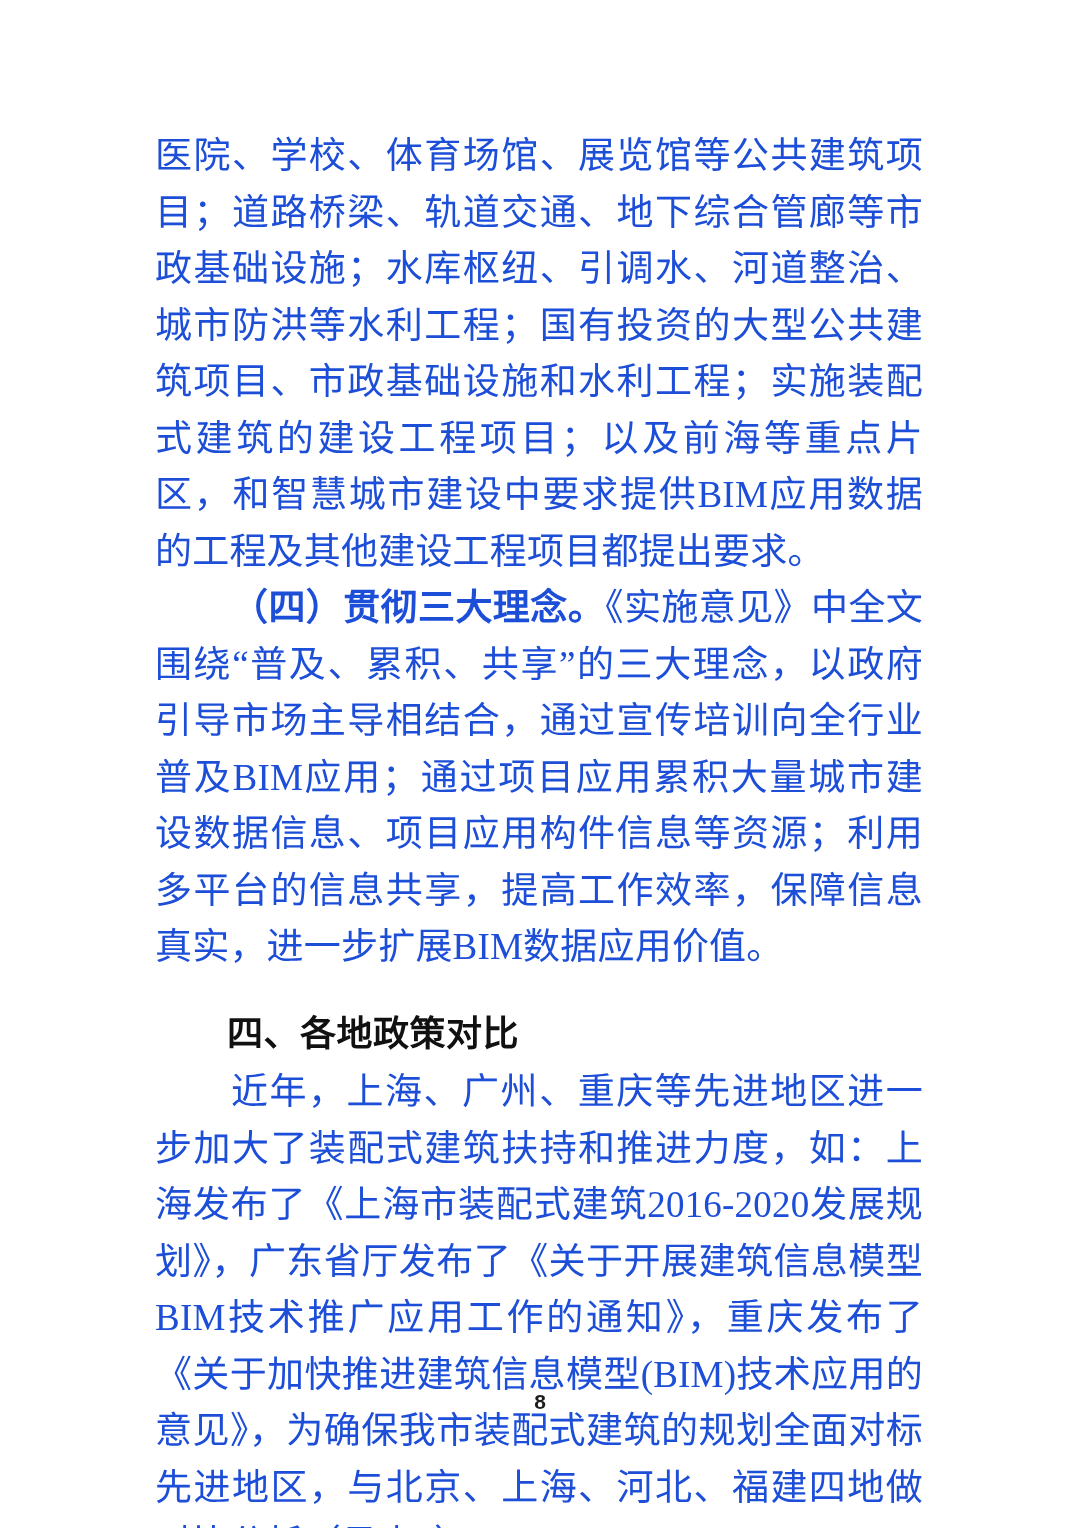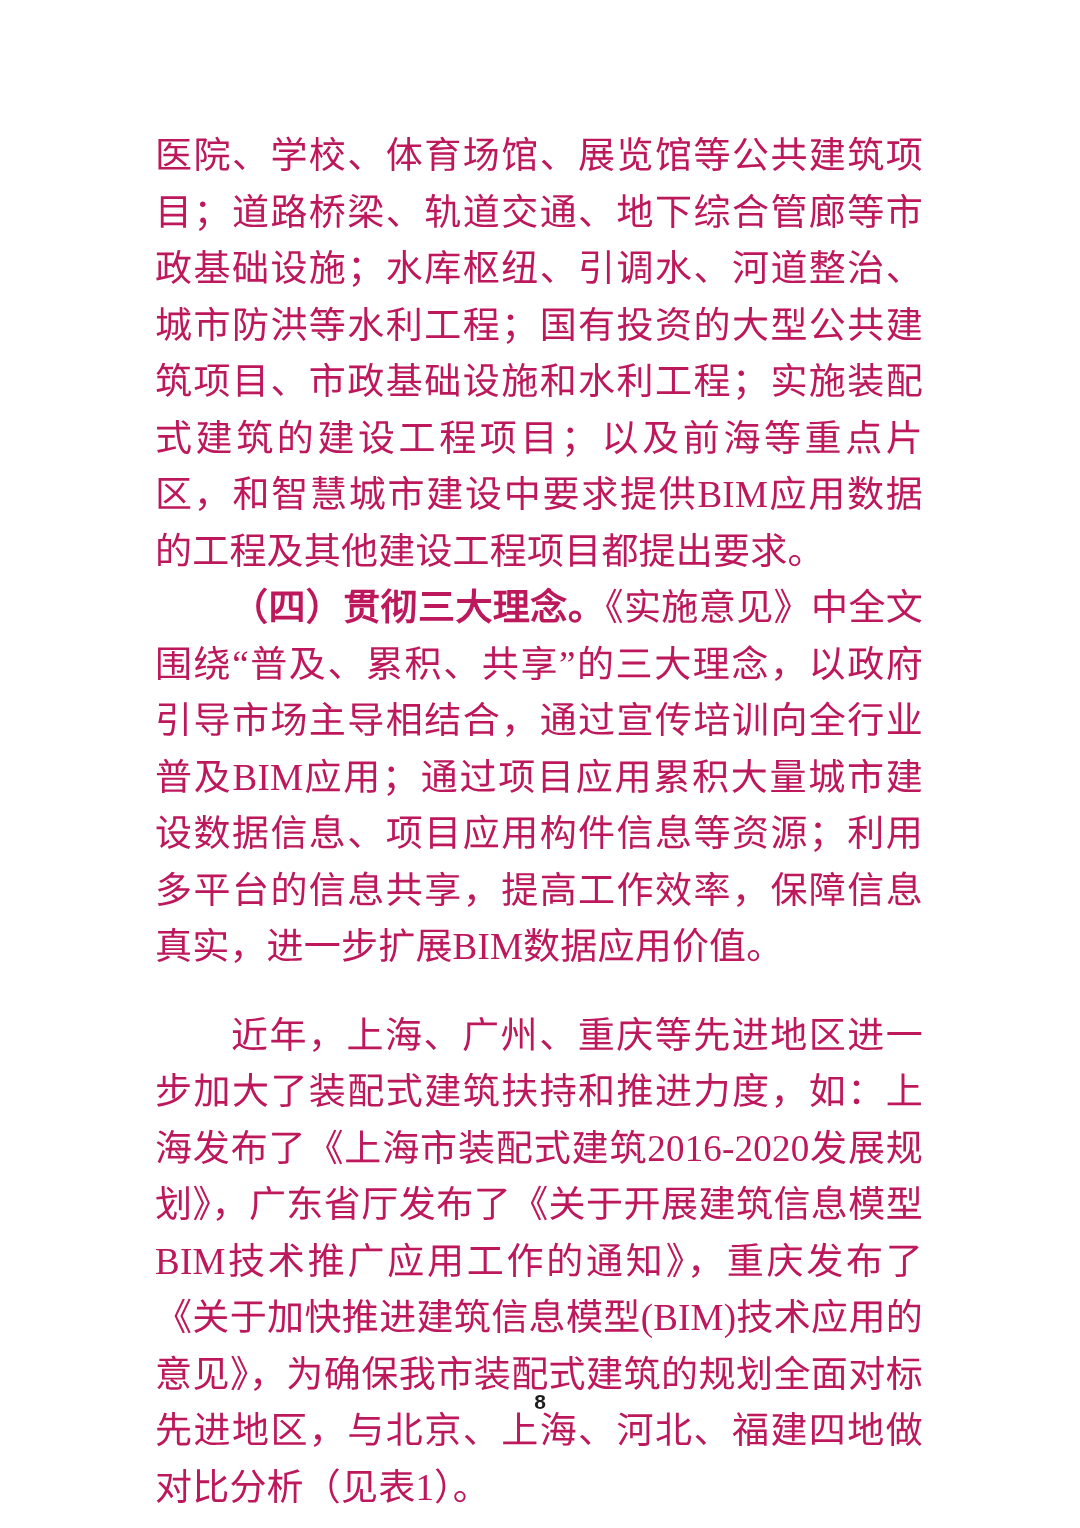--- a/index.html
+++ b/index.html
@@ -33,21 +33,21 @@
     width: 768px;
   }
 
   .para {
     font-size: 37px;
     line-height: 56.5px;
     text-align: justify;
     text-justify: inter-ideograph;
     letter-spacing: 0.2px;
     margin: 0;
-    color: #be185d;
+    color: #1d4ed8;
     text-indent: 0;
     word-break: break-all;
   }
 
   .para.indent {
     text-indent: 76px;
   }
 
   
   .run-semibold {
@@ -88,20 +88,21 @@
 <div class="page">
 
   <div class="text-column">
 
     <p class="para">医院、学校、体育场馆、展览馆等公共建筑项目；道路桥梁、轨道交通、地下综合管廊等市政基础设施；水库枢纽、引调水、河道整治、城市防洪等水利工程；国有投资的大型公共建筑项目、市政基础设施和水利工程；实施装配式建筑的建设工程项目；以及前海等重点片区，和智慧城市建设中要求提供BIM应用数据的工程及其他建设工程项目都提出要求。</p>
 
     <p class="para indent"><span class="run-semibold">（四）贯彻三大理念。</span><span>《实施意见》中全文围绕“普及、累积、共享”的三大理念，以政府引导市场主导相结合，通过宣传培训向全行业普及BIM应用；通过项目应用累积大量城市建设数据信息、项目应用构件信息等资源；利用多平台的信息共享，提高工作效率，保障信息真实，进一步扩展BIM数据应用价值。</span></p>
 
     <div class="spacer-before-heading"></div>
 
+    <h2 class="section-heading">四、各地政策对比</h2>
 
     <div class="spacer-after-heading"></div>
 
     <p class="para indent">近年，上海、广州、重庆等先进地区进一步加大了装配式建筑扶持和推进力度，如：上海发布了《上海市装配式建筑2016-2020发展规划》，广东省厅发布了《关于开展建筑信息模型BIM技术推广应用工作的通知》，重庆发布了《关于加快推进建筑信息模型(BIM)技术应用的意见》，为确保我市装配式建筑的规划全面对标先进地区，与北京、上海、河北、福建四地做对比分析（见表1）。</p>
 
   </div>
 
   <div class="page-number">8</div>
 
 </div>

